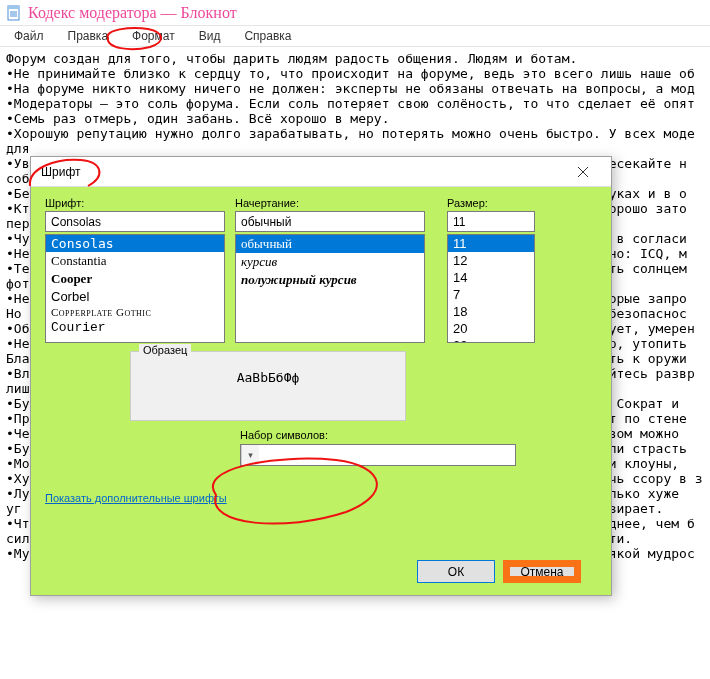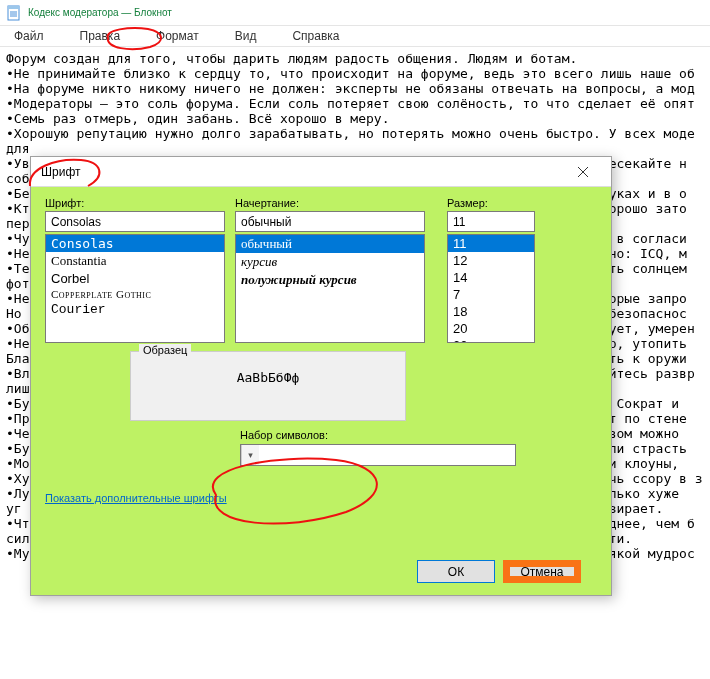--- a/index.html
+++ b/index.html
@@ -20,28 +20,28 @@
     display: flex;
     align-items: center;
     padding: 0 6px;
     gap: 6px;
   }
   .titlebar .icon {
     width: 16px; height: 16px;
     display: inline-block;
   }
   .titlebar .title {
-    color: #15803d; font-size: 10px;
+    color: #ec4899; font-size: 16px; font-family: Liberation Serif, serif;
   }
   .menubar {
     height: 21px;
     display: flex;
     align-items: center;
     padding: 0 4px;
-    gap: 16px;
+    gap: 4px;
     font-size: 12px;
     color: #333;
     border-bottom: 1px solid #e5e5e5;
     position: relative;
     z-index: 0;
   }
   .menubar span {
     padding: 2px 10px;
   }
   .editor {
@@ -245,20 +245,21 @@
     </div>
   </div>
   <div class="dlg-body">
     <div class="row3">
       <div class="col col-font">
         <span class="lbl">Шрифт:</span>
         <input class="textbox" value="Consolas" style="">
         <div class="listbox" id="font-list">
             <div class="item font-consolas selected">Consolas</div>
             <div class="item font-constantia">Constantia</div>
+            <div class="item font-cooper">Cooper</div>
             <div class="item font-corbel">Corbel</div>
             <div class="item font-copper">Copperplate Gothic</div>
             <div class="item font-courier">Courier</div>
           </div>
       </div>
       <div class="col col-style">
         <span class="lbl">Начертание:</span>
         <input class="textbox" value="обычный" style="">
         <div class="listbox" id="style-list">
             <div class="item style-normal selected">обычный</div>

